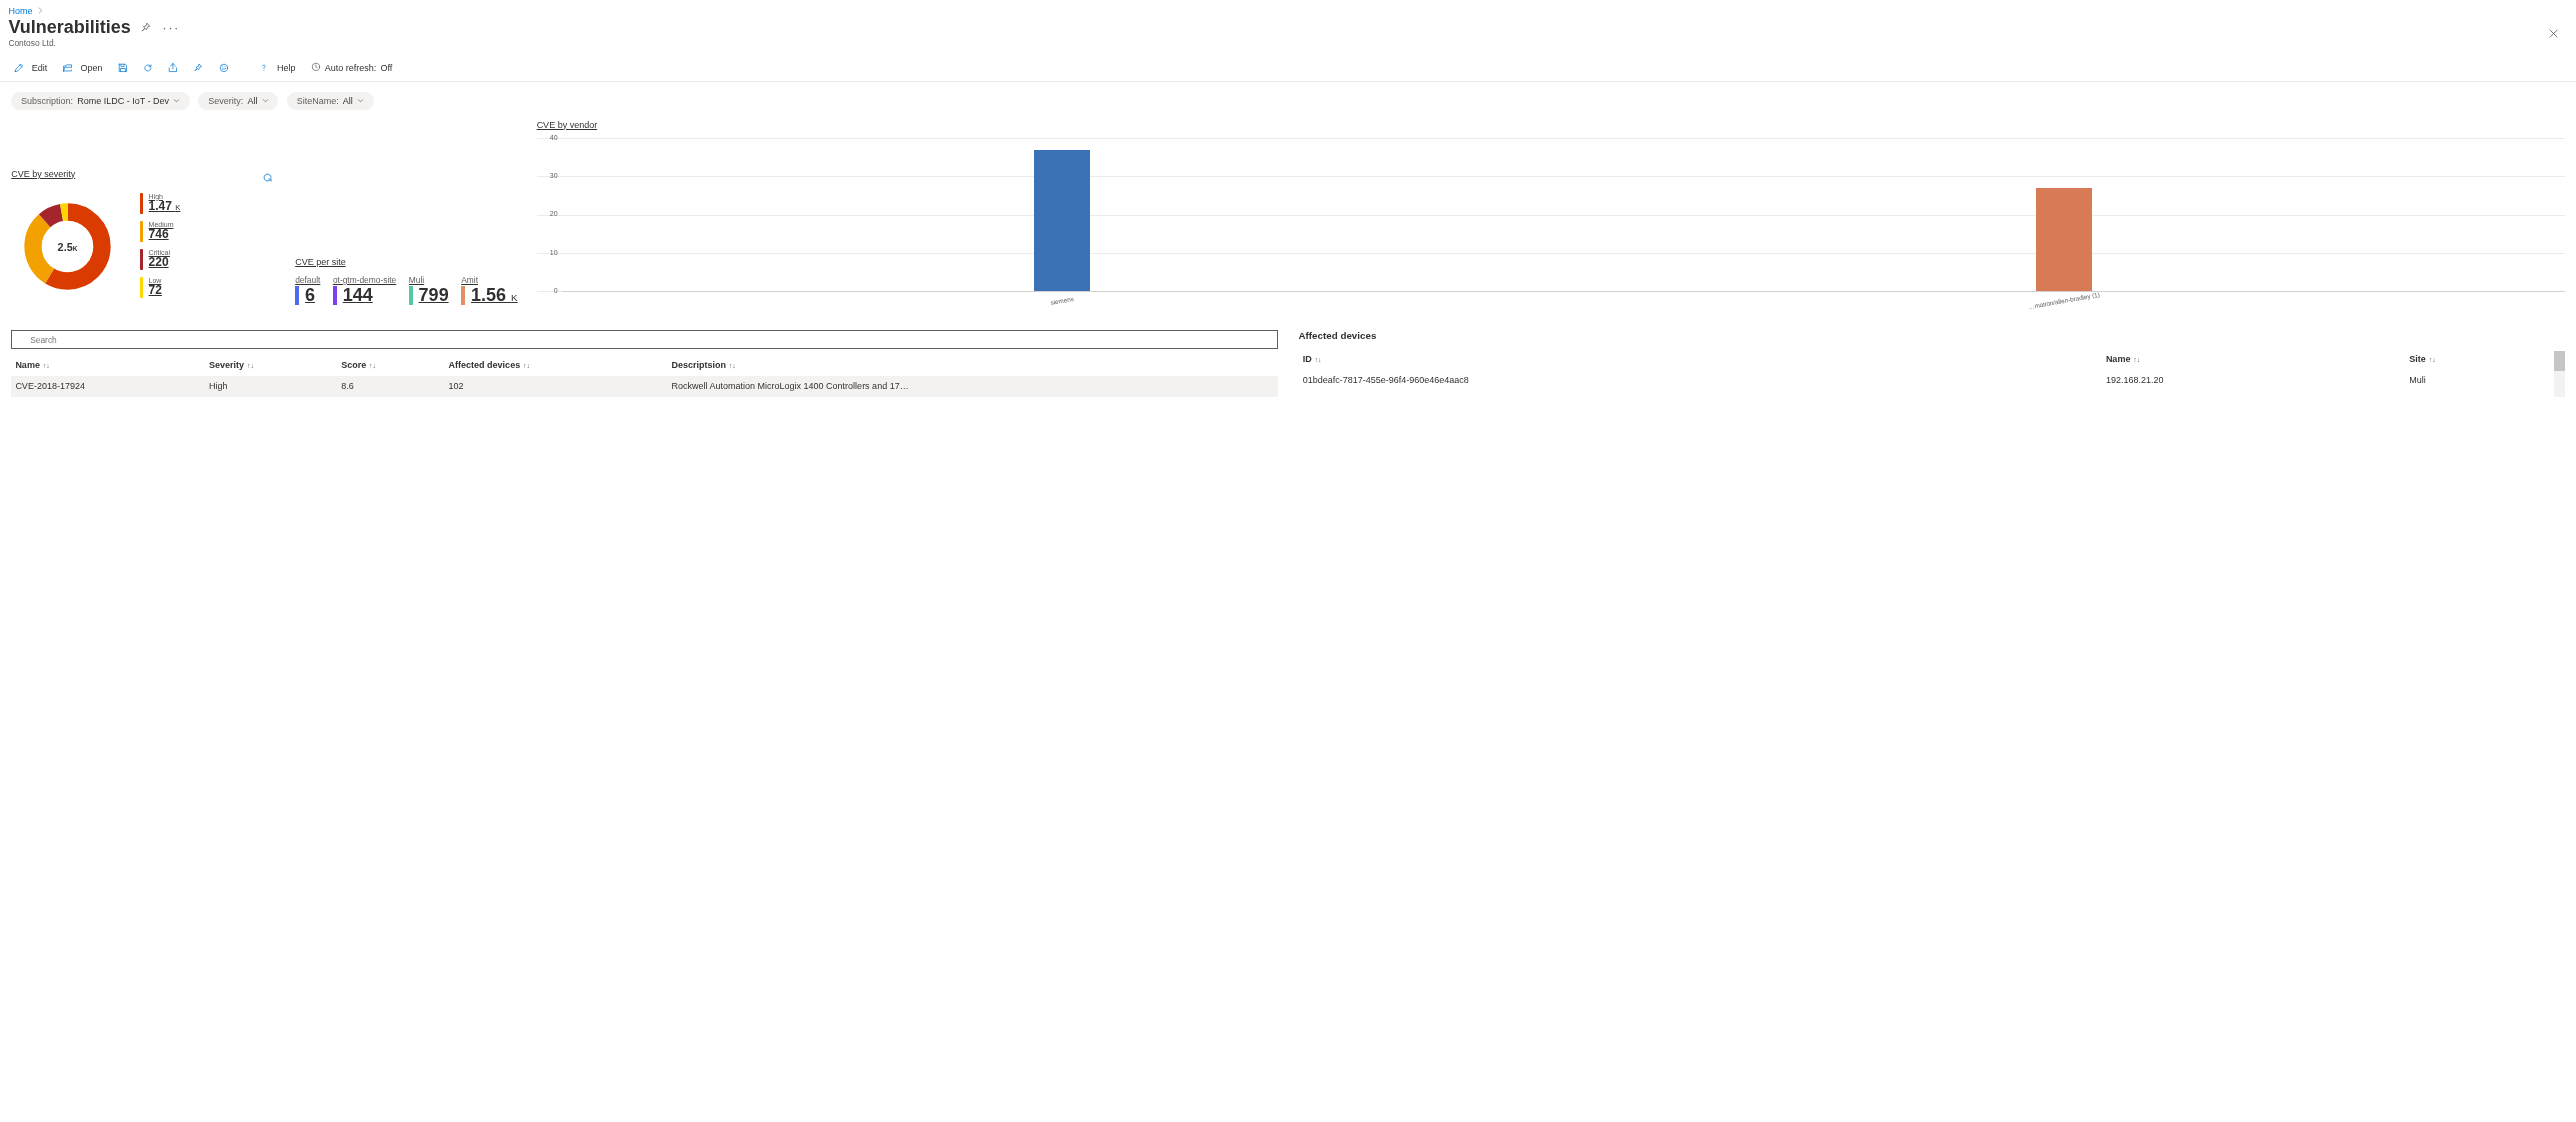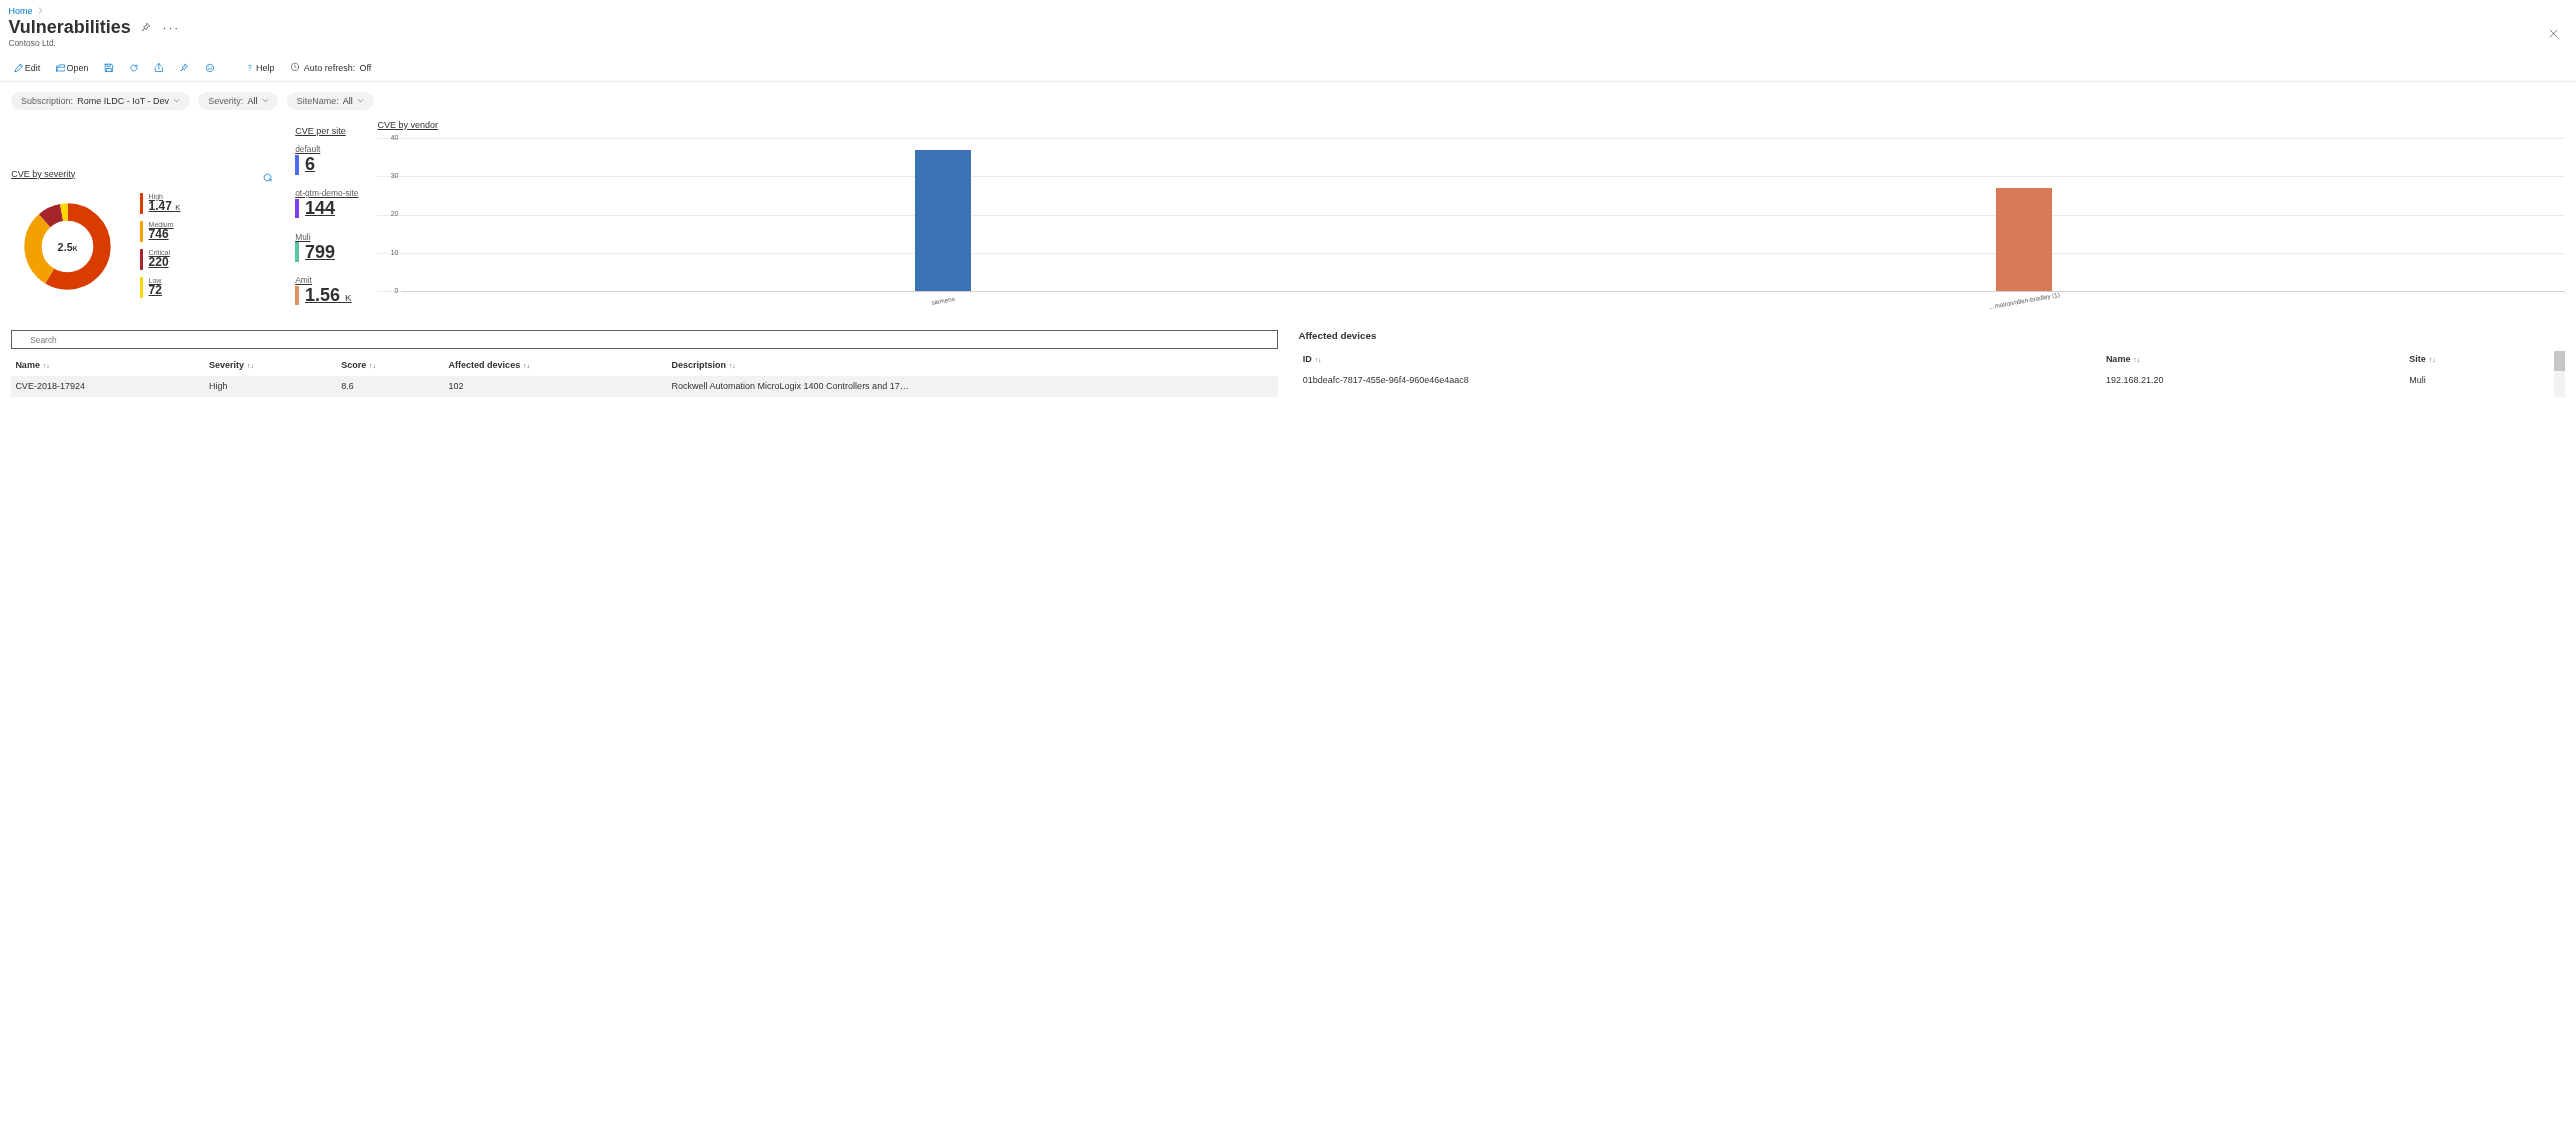--- a/index.html
+++ b/index.html
@@ -10,21 +10,21 @@
   .breadcrumb { display: flex; align-items: center; gap: 4.2px; padding: 5.6px 8.4px 1.4px; font-size: 9px; }
   .chev { color: #605e5c; }
 
   .title-row { display: flex; align-items: center; gap: 6px; padding: 0 8.4px; }
   .title-row h1 { font-size: 18px; font-weight: 600; }
   .subtitle { padding: 0 8.4px 7px; color: #605e5c; font-size: 8.4px; }
   .icon-btn { background: none; border: none; cursor: pointer; color: #605e5c; padding: 2.8px; display: inline-flex; align-items: center; justify-content: center; }
 
   
   .cmd-bar { display: flex; align-items: center; gap: 4.2px; padding: 2.8px 8.4px; border-bottom: 0.7px solid #edebe9; }
-  .cmd-btn { background: none; border: none; cursor: pointer; display: inline-flex; align-items: center; gap: 1px; padding: 4.2px 5.6px; color: #323130; font-size: 9px; }
+  .cmd-btn { background: none; border: none; cursor: pointer; display: inline-flex; align-items: center; gap: 8px; padding: 4.2px 5.6px; color: #323130; font-size: 9px; }
   .cmd-btn .ico { color: #0078d4; display: inline-flex; }
   .auto-refresh { display: inline-flex; align-items: center; gap: 4.2px; padding: 4.2px 5.6px; }
   .auto-refresh .ico { color: #605e5c; }
 
   .close-x { position: absolute; right: 14px; top: 25px; }
 
   
   .filter-row { display: flex; gap: 8.4px; padding: 9.8px 11.2px; }
   .pill { background: #f3f2f1; border-radius: 11.2px; padding: 4.2px 9.8px; font-size: 9px; display: inline-flex; align-items: center; gap: 4.2px; cursor: pointer; }
   .pill .lbl { color: #605e5c; }
@@ -37,21 +37,21 @@
   .undo { position: absolute; right: 0; top: 0; color: #0078d4; }
 
   .cve-sev { width: 251px; display: flex; gap: 17px; }
   .donut-wrap { width: 112px; height: 119px; display:flex; align-items:center; justify-content:center; }
   .legend { display: flex; flex-direction: column; gap: 7px; padding-top: 5.6px; }
   .leg-item { display:flex; gap:5.6px; align-items:flex-start; }
   .leg-bar { width: 2.8px; height: 21px; border-radius: 0.7px; }
   .leg-label { font-size: 7px; color: #605e5c; line-height:1; }
   .leg-val { font-size: 12px; font-weight:600; line-height:1.1; }
   .leg-val .unit { font-size:7.7px; font-weight:400; }
-  .site-list { display:flex; flex-direction:column; gap:12.6px; }
+  .site-list { display:flex; flex-direction:row; gap:12.6px; }
   .site-item .site-name { font-size:8.4px; color:#605e5c; }
   .site-count { display:flex; align-items:center; gap:5.6px; }
   .site-bar { width:4.2px; height:19.5px; }
   .site-val { font-size:18px; font-weight:600; }
   .site-val .unit { font-size:9.8px; font-weight:400; }
 
   .cve-vendor { flex: 1; min-width: 419px; }
   .bar-chart { height: 168px; position: relative; border-left: none; }
   .bar-axis { position:absolute; left:0; width:21px; text-align:right; font-size:7px; color:#605e5c; }
   .bar-plot { position:absolute; left:25px; right:0; top:0; bottom:14px; border-bottom:0.7px solid #d2d0ce; }

